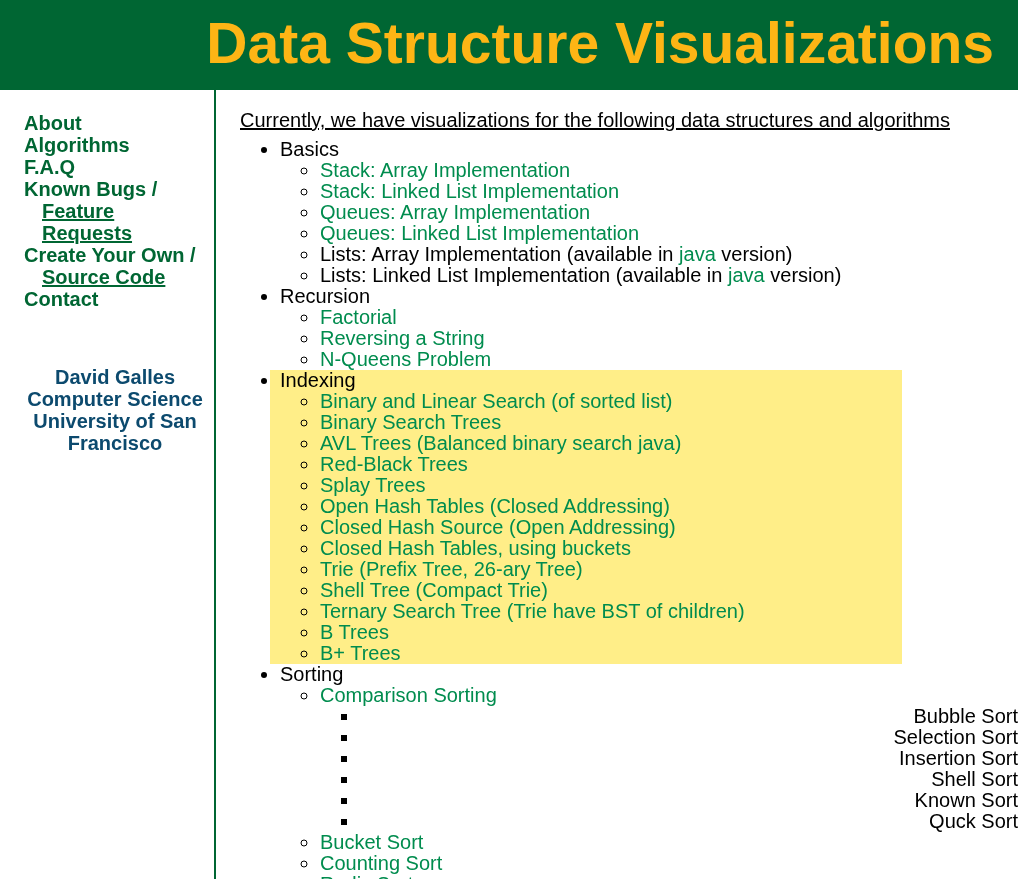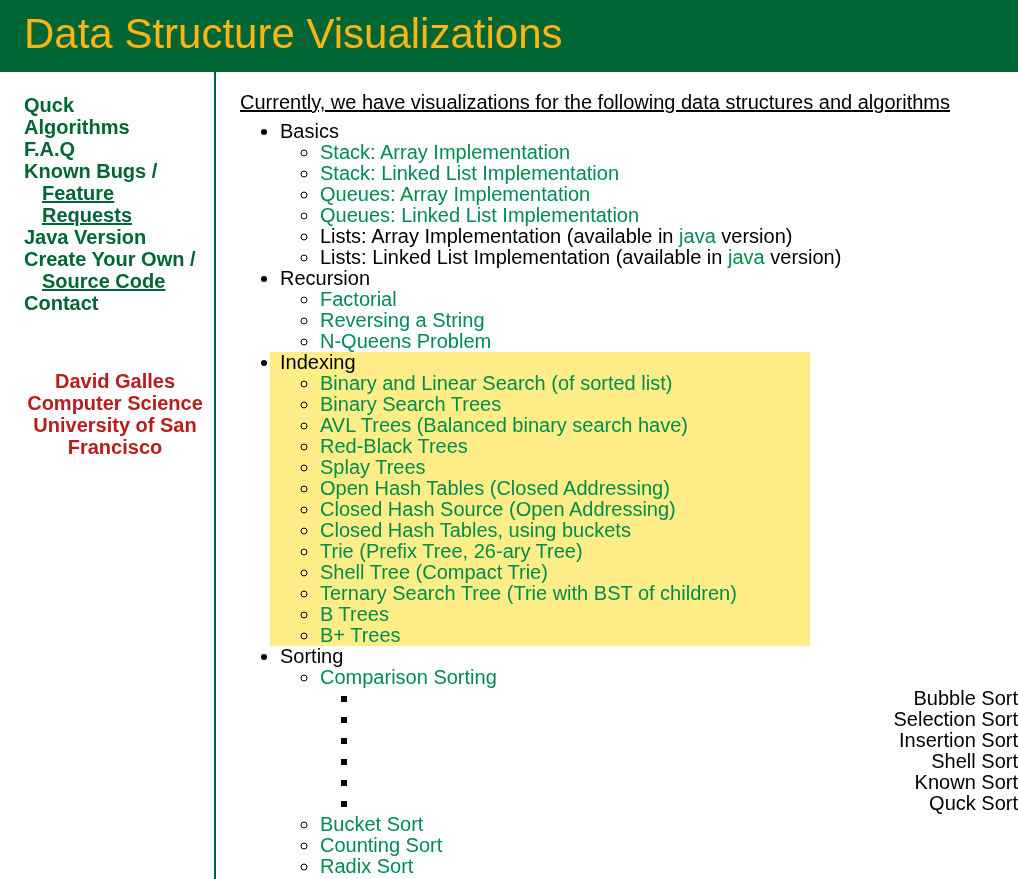--- a/index.html
+++ b/index.html
@@ -11,22 +11,23 @@
     width: 1018px;
     height: 879px;
     overflow: hidden;
   }
   .header {
     background: #006633;
     padding: 10px 24px 14px 24px;
   }
   .header h1 {
     color: #FDB515;
-    font-size: 42px;
-    font-weight: normal;
+    font-size: 57px;
+    font-weight: bold;
+    text-align: right;
   }
   .layout {
     display: flex;
     height: calc(879px - 70px);
   }
   .sidebar {
     width: 214px;
     padding: 22px 8px 0 24px;
     font-weight: bold;
     color: #006633;
@@ -54,47 +55,46 @@
   ul.level1 { list-style: disc; padding-left: 40px; }
   ul.level2 { list-style: circle; padding-left: 40px; }
   ul.level3 { list-style: square; padding-left: 40px; text-align: right; }
   a.link { color: #008c4e; text-decoration: none; }
   .highlight {
     background: #ffee88;
     display: block;
     padding: 0 4px 0 0;
     margin-left: -10px;
     padding-left: 10px;
-    width: 540px;
+    width: 632px;
   }
   .credits {
     margin-top: 56px;
     text-align: center;
     font-weight: bold;
     color: #006633;
     line-height: 1.1;
   }
-  .credits a { color: #b91c1c; text-decoration: none; display:block; }
+  .credits a { color: #0c4a6e; text-decoration: none; display:block; }
 </style>
 </head>
 <body>
 
 <div class="header">
   <h1>Data Structure Visualizations</h1>
 </div>
 
 <div class="layout">
   <div class="sidebar">
     <div id="sidebar-nav">
-        <a href="#">Quck</a>
+        <a href="#">About</a>
         <a href="#">Algorithms</a>
         <a href="#">F.A.Q</a>
         <a href="#">Known Bugs /</a>
         <a href="#" class="indent">Feature Requests</a>
-        <a href="#">Java Version</a>
         <a href="#">Create Your Own /</a>
         <a href="#" class="indent">Source Code</a>
         <a href="#">Contact</a>
       </div>
     <div class="credits" id="credits">
         <a href="#">David Galles</a>
         <a href="#">Computer Science</a>
         <a href="#">University of San Francisco</a>
       </div>
   </div>
@@ -112,29 +112,29 @@
           </ul></li>
         <li><span>Recursion</span><ul class="level2">
             <li><a class="link" href="#">Factorial</a></li>
             <li><a class="link" href="#">Reversing a String</a></li>
             <li><a class="link" href="#">N-Queens Problem</a></li>
           </ul></li>
         <li>
           <div class="highlight"><span>Indexing</span><ul class="level2">
               <li><a class="link" href="#">Binary and Linear Search (of sorted list)</a></li>
               <li><a class="link" href="#">Binary Search Trees</a></li>
-              <li><a class="link" href="#">AVL Trees (Balanced binary search have)</a></li>
+              <li><a class="link" href="#">AVL Trees (Balanced binary search java)</a></li>
               <li><a class="link" href="#">Red-Black Trees</a></li>
               <li><a class="link" href="#">Splay Trees</a></li>
               <li><a class="link" href="#">Open Hash Tables (Closed Addressing)</a></li>
               <li><a class="link" href="#">Closed Hash Source (Open Addressing)</a></li>
               <li><a class="link" href="#">Closed Hash Tables, using buckets</a></li>
               <li><a class="link" href="#">Trie (Prefix Tree, 26-ary Tree)</a></li>
               <li><a class="link" href="#">Shell Tree (Compact Trie)</a></li>
-              <li><a class="link" href="#">Ternary Search Tree (Trie with BST of children)</a></li>
+              <li><a class="link" href="#">Ternary Search Tree (Trie have BST of children)</a></li>
               <li><a class="link" href="#">B Trees</a></li>
               <li><a class="link" href="#">B+ Trees</a></li>
             </ul></div>
         </li>
         <li><span>Sorting</span><ul class="level2">
             <li><a class="link" href="#">Comparison Sorting</a><ul class="level3">
                 <li>Bubble Sort</li>
                 <li>Selection Sort</li>
                 <li>Insertion Sort</li>
                 <li>Shell Sort</li>

